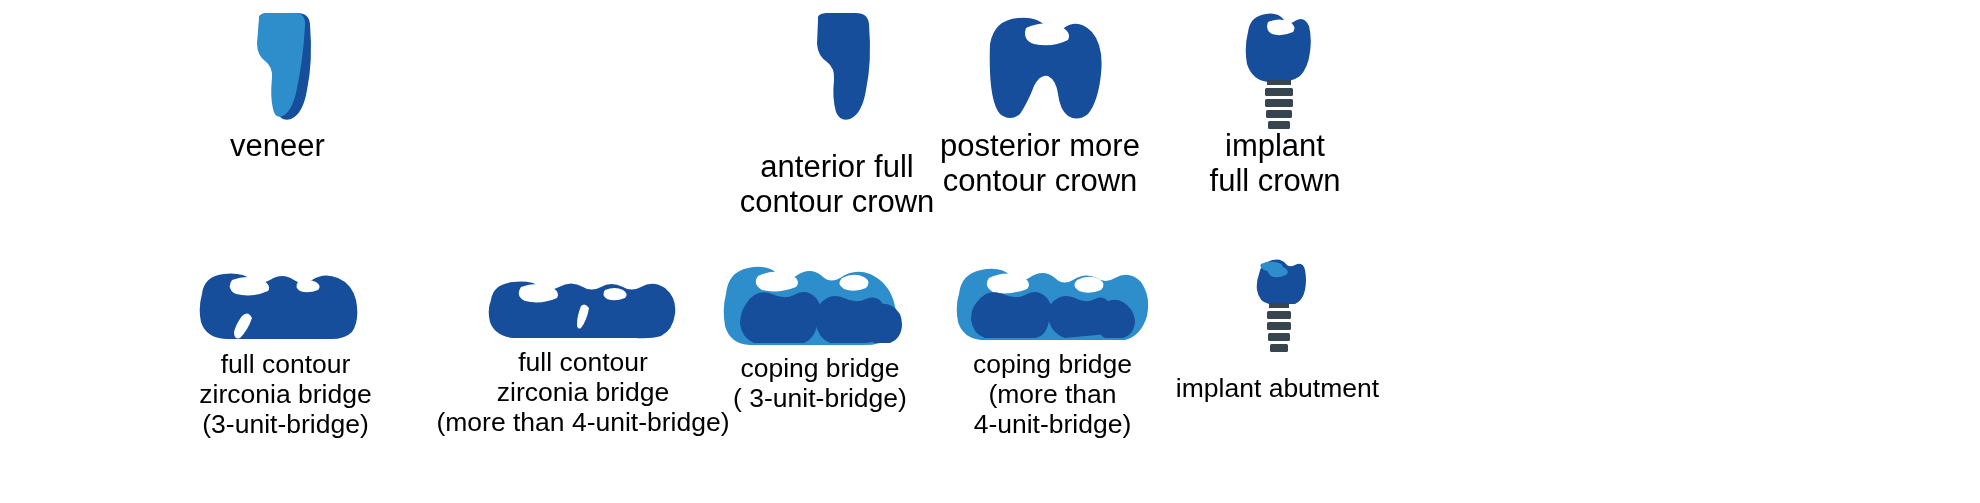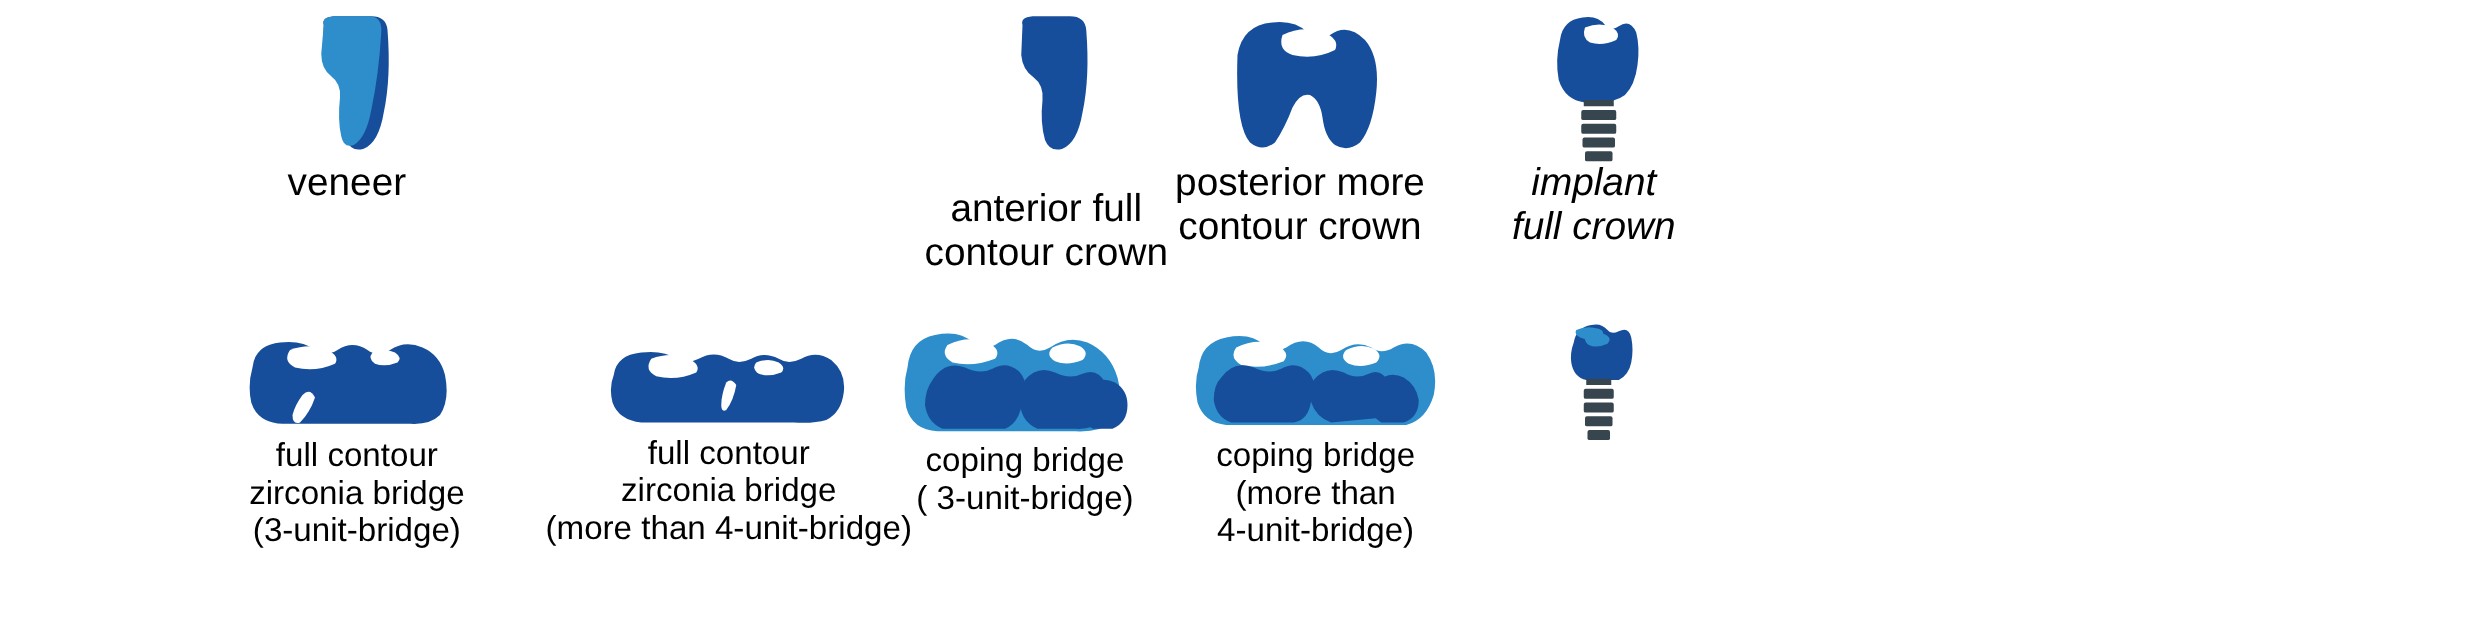--- a/index.html
+++ b/index.html
@@ -73,21 +73,21 @@
     <div class="icon-wrap" style="height:110px;">
       <svg width="132" height="108" viewBox="0 0 132 108">
         <path d="M16 30 Q20 6 44 4 Q62 2 72 12 Q80 20 90 14 Q104 4 118 18 Q130 32 127 60 Q124 88 114 100 Q104 108 94 102 Q86 96 84 80 Q82 66 74 62 Q66 60 60 72 Q54 88 46 100 Q36 108 26 100 Q14 86 16 30 Z" fill="#174e9c"></path>
         <path d="M52 14 Q68 6 86 12 Q98 18 94 26 Q78 34 60 30 Q48 26 52 14 Z" fill="#ffffff"></path>
       </svg>
     </div>
     <div class="label label-top">posterior more
 contour crown</div>
   </div>
 
-  <div class="cell" style="left:1160px; top:12px; width:230px;font-style:italic;">
+  <div class="cell" style="left:1160px; top:12px; width:230px;">
     <div class="icon-wrap" style="height:110px; align-items:flex-start;">
       <svg width="74" height="120" viewBox="0 0 74 120">
         <path d="M10 20 Q12 4 28 2 Q40 0 46 8 Q50 14 57 9 Q66 3 71 14 Q74 26 72 40 Q70 56 62 64 Q54 70 40 70 L30 70 Q14 68 9 52 Q6 36 10 20 Z" fill="#174e9c"></path>
         <path d="M30 10 Q42 5 52 10 Q59 15 55 20 Q44 25 34 22 Q27 18 30 10 Z" fill="#ffffff"></path>
         <rect x="29" y="68" width="24" height="5" fill="#37454e"></rect>
         <rect x="27" y="76" width="28" height="8" rx="1.5" fill="#37454e"></rect>
         <rect x="27" y="87" width="28" height="8" rx="1.5" fill="#37454e"></rect>
         <rect x="28" y="98" width="26" height="8" rx="1.5" fill="#37454e"></rect>
         <rect x="30" y="109" width="22" height="8" rx="1.5" fill="#37454e"></rect>
       </svg>
@@ -161,15 +161,16 @@
         <path d="M12 16 Q14 4 26 2 Q34 0 39 6 Q42 10 48 7 Q56 3 58 12 Q60 22 58 32 Q56 42 48 46 L22 46 Q12 44 10 32 Q9 24 12 16 Z" fill="#174e9c"></path>
         <path d="M22 10 Q30 5 38 10 Q43 13 39 17 Q30 21 24 18 Q19 14 22 10 Z" fill="#2d8ecb"></path>
         <path d="M14 6 Q22 2 32 5 Q38 7 34 12 Q24 15 17 12 Q12 9 14 6 Z" fill="#2d8ecb"></path>
         <rect x="22" y="45" width="20" height="5" fill="#37454e"></rect>
         <rect x="20" y="53" width="24" height="8" rx="1.5" fill="#37454e"></rect>
         <rect x="20" y="64" width="24" height="8" rx="1.5" fill="#37454e"></rect>
         <rect x="21" y="75" width="22" height="8" rx="1.5" fill="#37454e"></rect>
         <rect x="23" y="86" width="18" height="8" rx="1.5" fill="#37454e"></rect>
       </svg>
     </div>
+    <div class="label label-bottom">implant abutment</div>
   </div>
 
 </div>
 
 </body></html>

